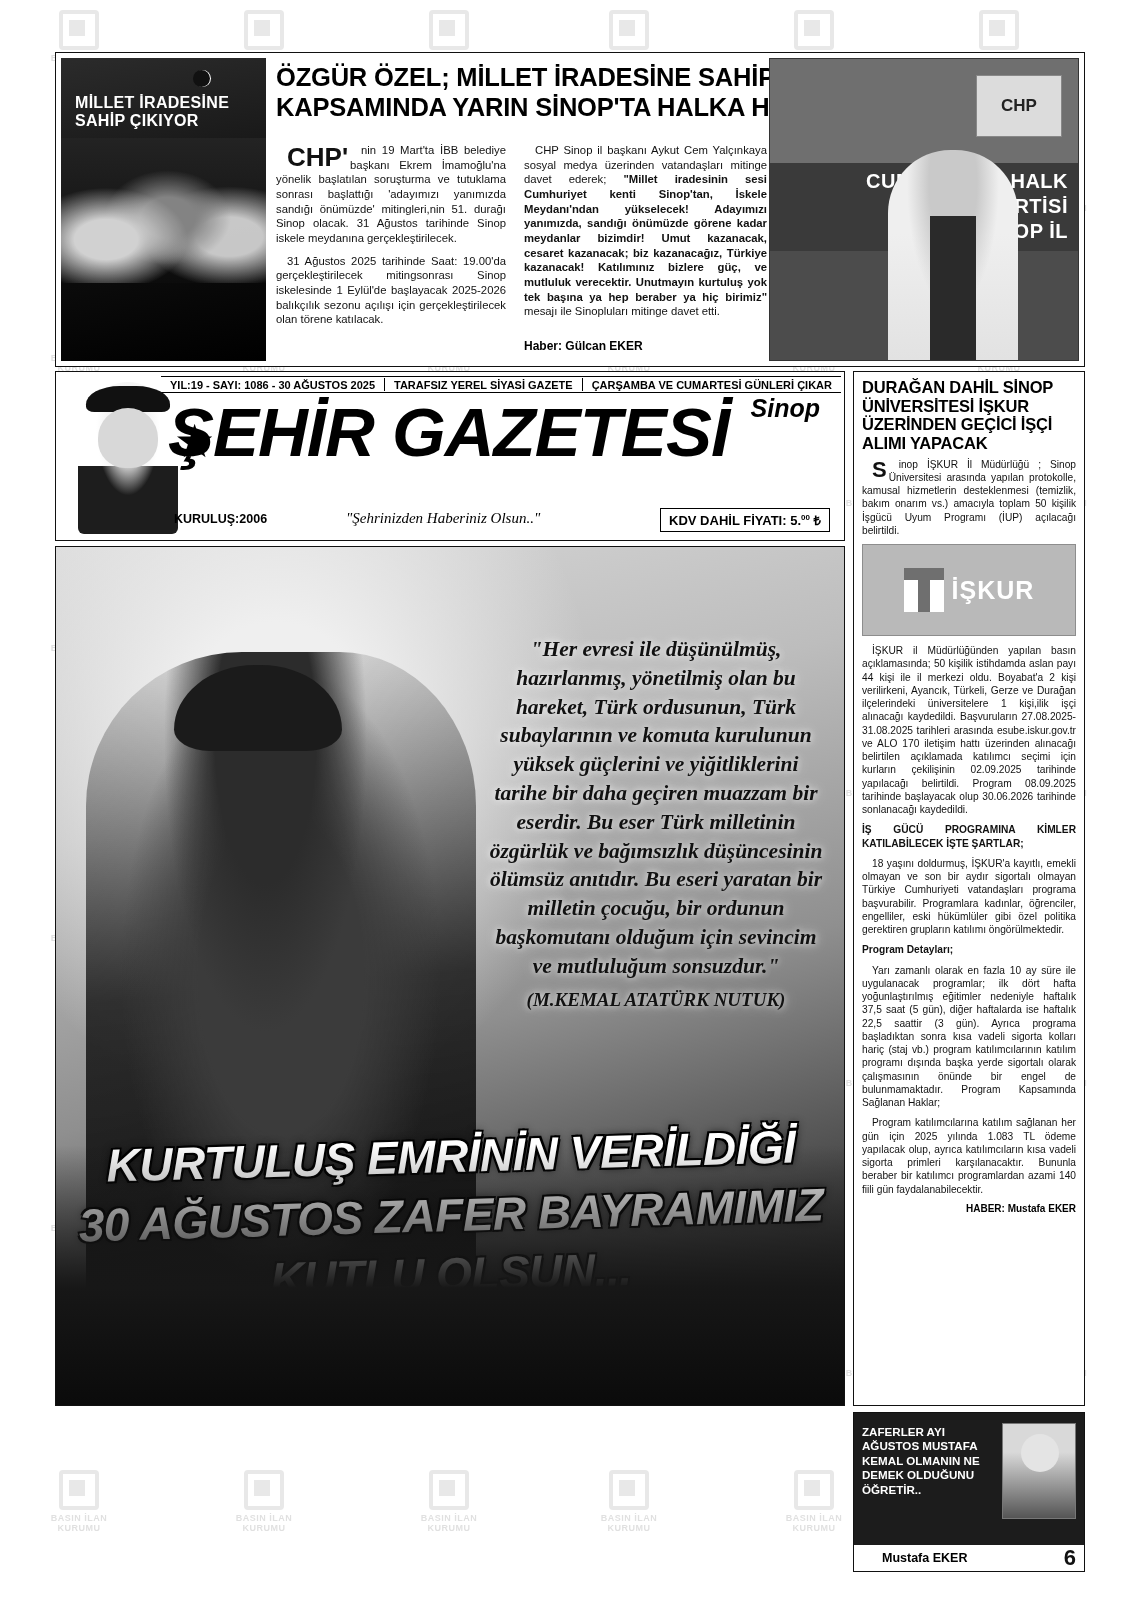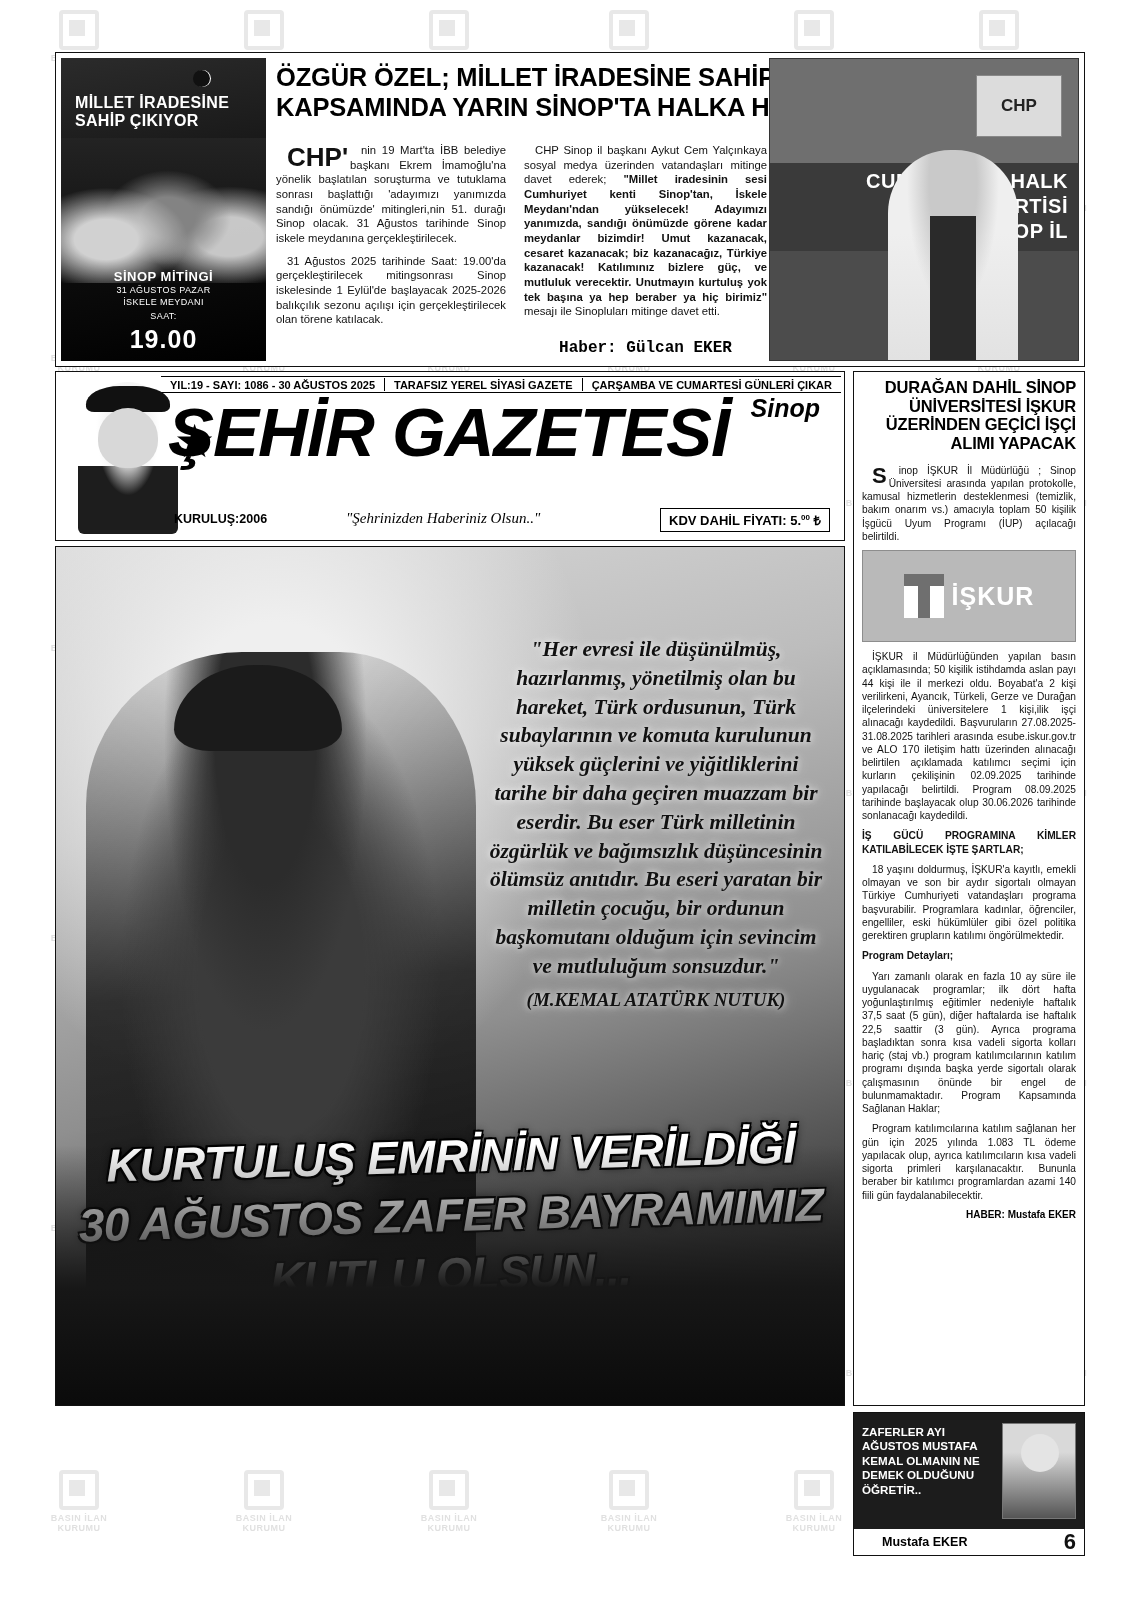--- a/index.html
+++ b/index.html
@@ -150,24 +150,22 @@
     line-height: 1.30;
     text-align: justify;
     color: #111;
   }
   .lead-col2 p { margin: 0 0 8px 0; text-indent: 11px; }
   .lead-col2 .b { font-weight: bold; }
   .lead-byline {
     position: absolute;
     left: 468px; top: 286px;
     width: 243px;
-    text-align: center;
-    font-size: 16px;
-    font-weight: bold;
-    font-family: Liberation Mono, monospace;
+    font-size: 12px;
+    font-weight: bold;
   }
   .lead-photo {
     position: absolute;
     right: 5px; top: 5px;
     width: 310px; height: 303px;
     background:
       radial-gradient(circle at 72% 62%, #efefef 0 9%, rgba(0,0,0,0) 22%),
       linear-gradient(180deg,#7d7d7d 0 40%, #5e5e5e 40% 100%);
     overflow: hidden;
     border: 1px solid #333;
@@ -365,23 +363,23 @@
     width: 232px;
     height: 1035px;
     background: #fff;
     border: 1px solid #111;
     padding: 6px 8px;
   }
   .rc-title {
     font-size: 16.5px;
     font-weight: bold;
     line-height: 1.13;
-    text-align: right;
+    text-align: left;
     letter-spacing: -.2px;
-    margin-bottom: 11px;
+    margin-bottom: 5px;
   }
   .rc-body { font-size: 10.2px; line-height: 1.30; text-align: justify; color: #111; }
   .rc-body p { margin: 0 0 7px 0; text-indent: 10px; }
   .rc-body .dropcap {
     font-size: 22px; font-weight: bold; line-height: .95;
     float: left; margin: 2px 2px 0 0;
   }
   .rc-body .h { font-weight: bold; text-indent: 0; }
   .iskur-logo {
     width: 100%; height: 92px;
@@ -441,21 +439,21 @@
   }
   .page-num {
     position: absolute;
     right: 6px; bottom: 2px;
     font-size: 21px; font-weight: bold; color: #333;
   }
 
   .adbox {
     position: absolute;
     left: 853px; top: 1412px;
-    width: 232px; height: 144px;
+    width: 232px; height: 160px;
     background: #1c1c1c;
     border: 1px solid #111;
     color: #fff;
     overflow: hidden;
   }
   .ad-text {
     position: absolute; left: 8px; top: 12px;
     width: 140px;
     font-size: 11.6px; font-weight: bold; line-height: 1.25;
   }
@@ -558,27 +556,20 @@
   </div>
 
 <div class="page">
 
   <div class="lead">
 
     <div class="lead-poster">
       <div class="poster-moon"></div>
       <div class="poster-title">MİLLET İRADESİNE SAHİP ÇIKIYOR</div>
       <div class="poster-figs"></div>
-      <div class="poster-foot">
-        <div class="pf1">SİNOP MİTİNGİ</div>
-        <div class="pf2">31 AĞUSTOS PAZAR</div>
-        <div class="pf3">İSKELE MEYDANI</div>
-        <div class="pf4">SAAT:</div>
-        <div class="pf5">19.00</div>
-      </div>
     </div>
 
     <div class="lead-headline">ÖZGÜR ÖZEL; MİLLET İRADESİNE SAHİP ÇIKIYOR  MİTİNGLERİ KAPSAMINDA YARIN SİNOP'TA HALKA HİTAP EDECEK..</div>
 
     <div class="lead-col1">
       <p><span class="dropcap">CHP'</span><span>nin 19 Mart'ta İBB belediye başkanı Ekrem İmamoğlu'na yönelik başlatılan soruşturma ve tutuklama sonrası  başlattığı 'adayımızı yanımızda sandığı önümüzde' mitingleri,nin 51. durağı Sinop olacak. 31 Ağustos tarihinde Sinop iskele meydanına gerçekleştirilecek.</span></p>
       <p>31 Ağustos 2025 tarihinde Saat: 19.00'da gerçekleştirilecek mitingsonrası Sinop iskelesinde 1 Eylül'de başlayacak 2025-2026 balıkçılık sezonu açılışı için gerçekleştirilecek  olan törene katılacak.</p>
     </div>
 
     <div class="lead-col2">

